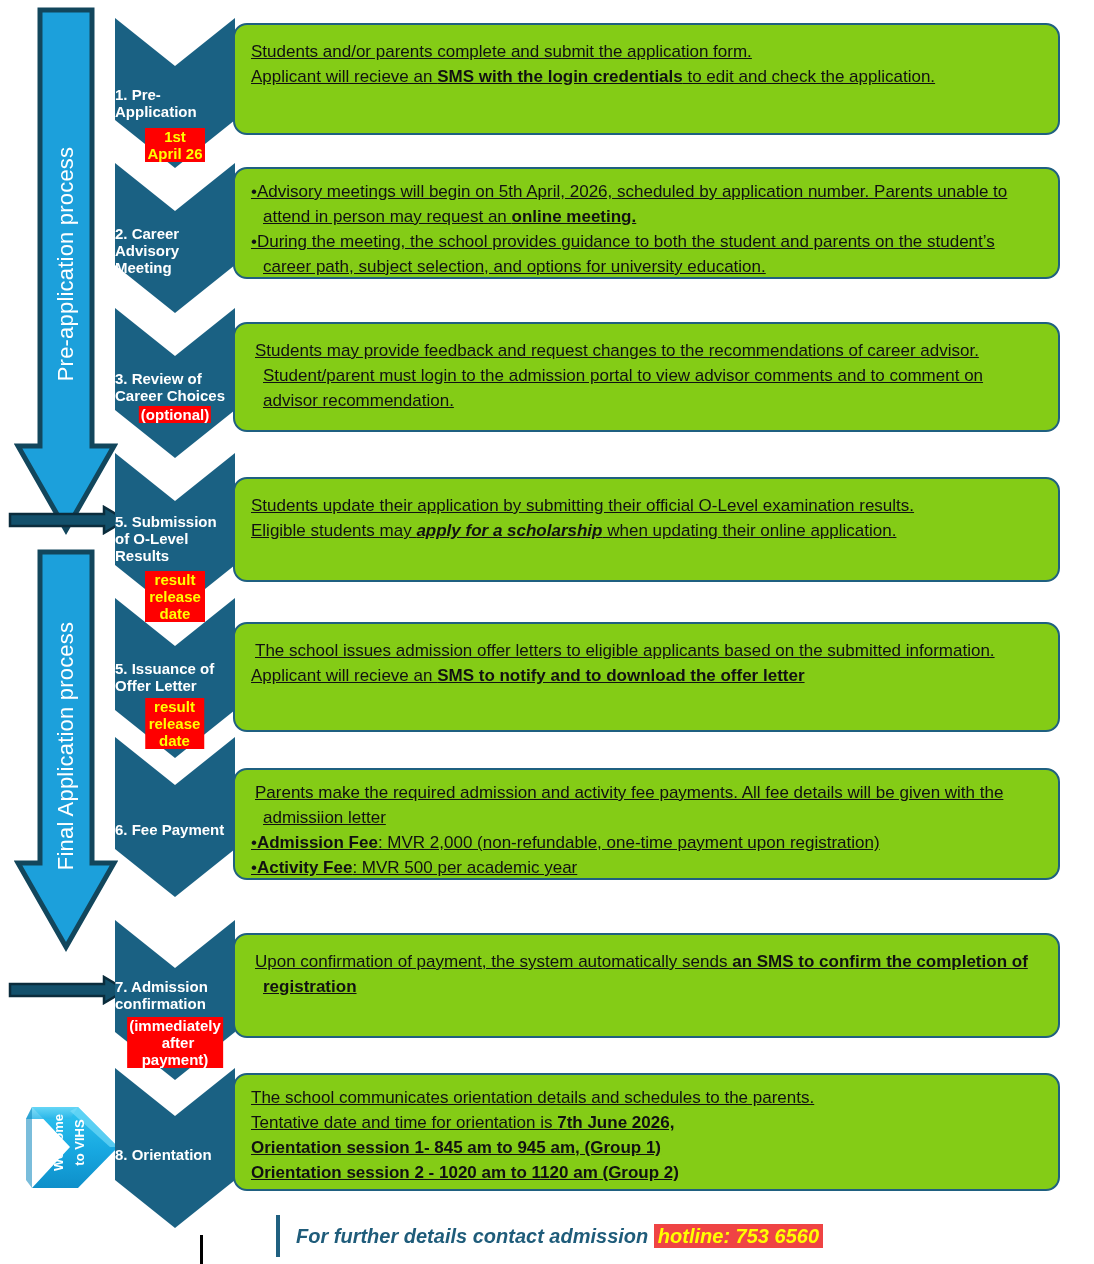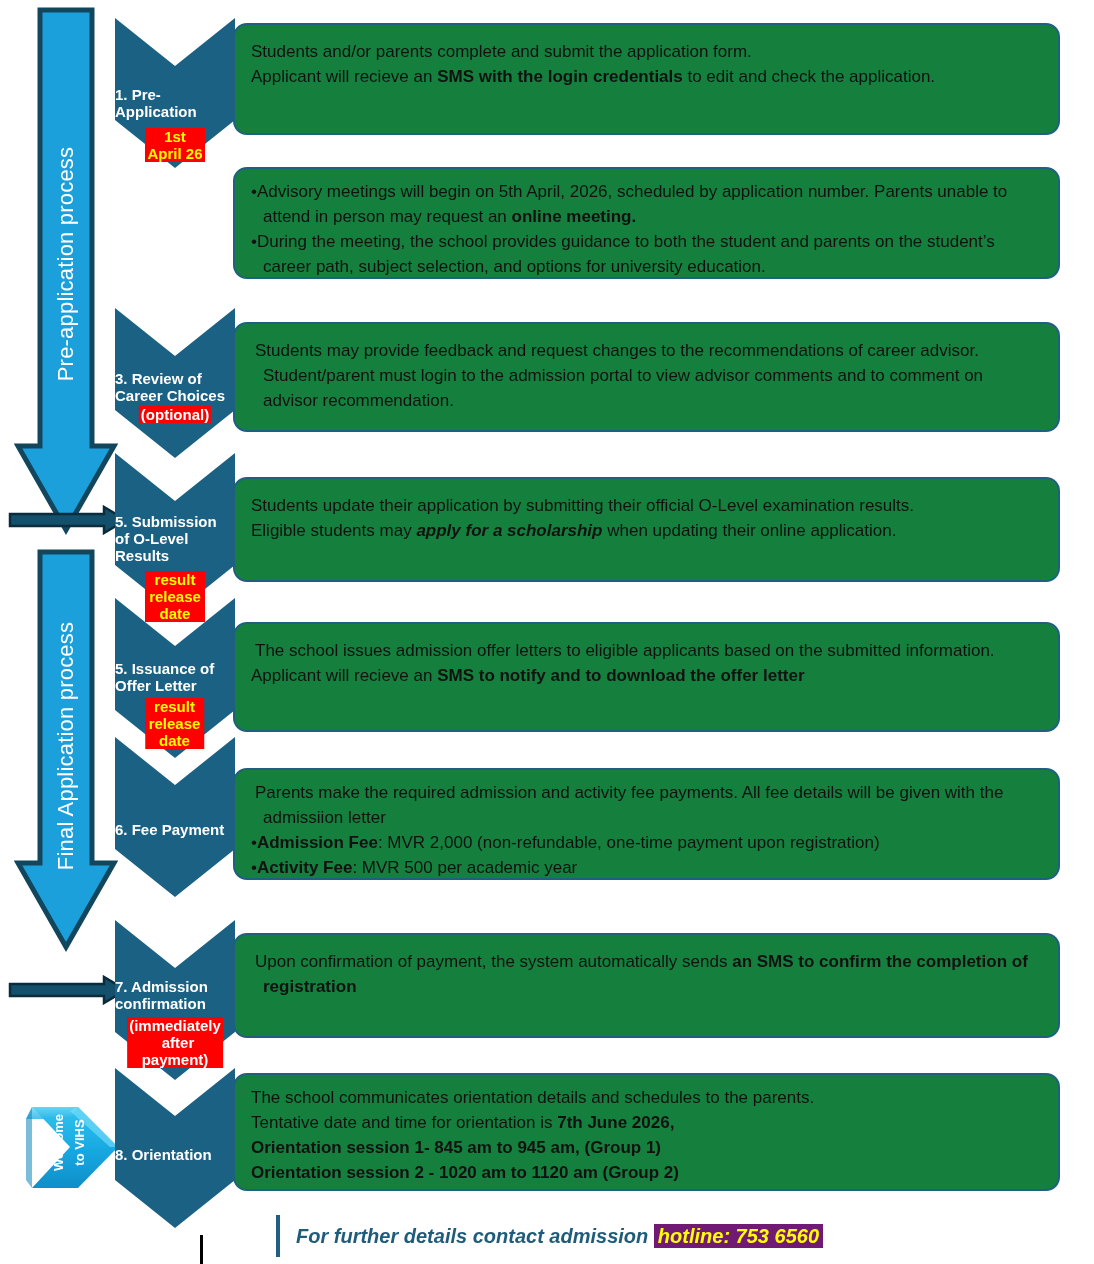--- a/index.html
+++ b/index.html
@@ -47,47 +47,48 @@
     text-align:center;font-size:15px;font-weight:bold;line-height:17px;
     white-space:pre-line;
     padding:0 2px;
   }
   .badge-yellow{background:#FF0000;color:#FFFF00;}
   .badge-white{background:#FF0000;color:#FFFFFF;}
 
   
   .tbox{
     position:absolute;
-    background:#15803d;
+    background:#84cc16;
     border:2px solid #1F6080;
     border-radius:14px;
     box-sizing:border-box;
     padding:14px 16px 10px 16px;
     color:#111111;
     font-size:17px;
     line-height:25px;
+    text-decoration:underline;
   }
   .tbox p{margin:0;}
   .tbox p.bul{
     padding-left:12px;text-indent:-12px;
   }
   .tbox p.hang{padding-left:12px;text-indent:-8px;}
   .b{font-weight:bold;}
   .bi{font-weight:bold;font-style:italic;margin-top:32px;}
 
   
   .hconn{position:absolute;}
 
   
   .footer{
     position:absolute;
     font-size:20px;font-style:italic;font-weight:bold;
     color:#1F5C7A;white-space:nowrap;
   }
-  .footer .hot{background:#701a75;color:#FFFF00;padding:1px 4px;font-style:italic;margin-top:14px;}
+  .footer .hot{background:#ef4444;color:#FFFF00;padding:1px 4px;font-style:italic;margin-top:14px;}
   .foot-bar{position:absolute;background:#1F6080;}
   .foot-tick{position:absolute;background:#000000;}
 </style>
 </head>
 <body>
 
 <div class="stage">
 
   <div class="arrow-wrap" style="left:14px;top:6px;width:104px;height:530px;">
     <svg class="arrow-svg" width="104" height="530" viewBox="0 0 104 530">
@@ -141,20 +142,31 @@
     <svg class="chev-svg" width="120" height="150" viewBox="0 0 120 150">
       <polygon points="0,0 60,48 120,0 120,102 60,150 0,102" fill="#1A6183"></polygon>
     </svg>
     <div class="chev-label" style="top:68px;">
         <div>1. Pre-</div>
         <div>Application</div>
       </div>
     <div class="chev-badge badge-yellow" style="top:110px;"><div style="background: inherit;">1st April 26</div></div>
   </div>
 
+  <div class="chev" style="left:115px;top:163px;width:120px;height:150px;">
+    <svg class="chev-svg" width="120" height="150" viewBox="0 0 120 150">
+      <polygon points="0,0 60,48 120,0 120,102 60,150 0,102" fill="#1A6183"></polygon>
+    </svg>
+    <div class="chev-label" style="top:62px;">
+        <div>2. Career</div>
+        <div>Advisory</div>
+        <div>Meeting</div>
+      </div>
+
+  </div>
 
   <div class="chev" style="left:115px;top:308px;width:120px;height:150px;">
     <svg class="chev-svg" width="120" height="150" viewBox="0 0 120 150">
       <polygon points="0,0 60,48 120,0 120,102 60,150 0,102" fill="#1A6183"></polygon>
     </svg>
     <div class="chev-label" style="top:62px;">
         <div>3. Review of</div>
         <div>Career Choices</div>
       </div>
     <div class="chev-badge badge-white" style="top:98px;"><div style="background: inherit;">(optional)</div></div>

